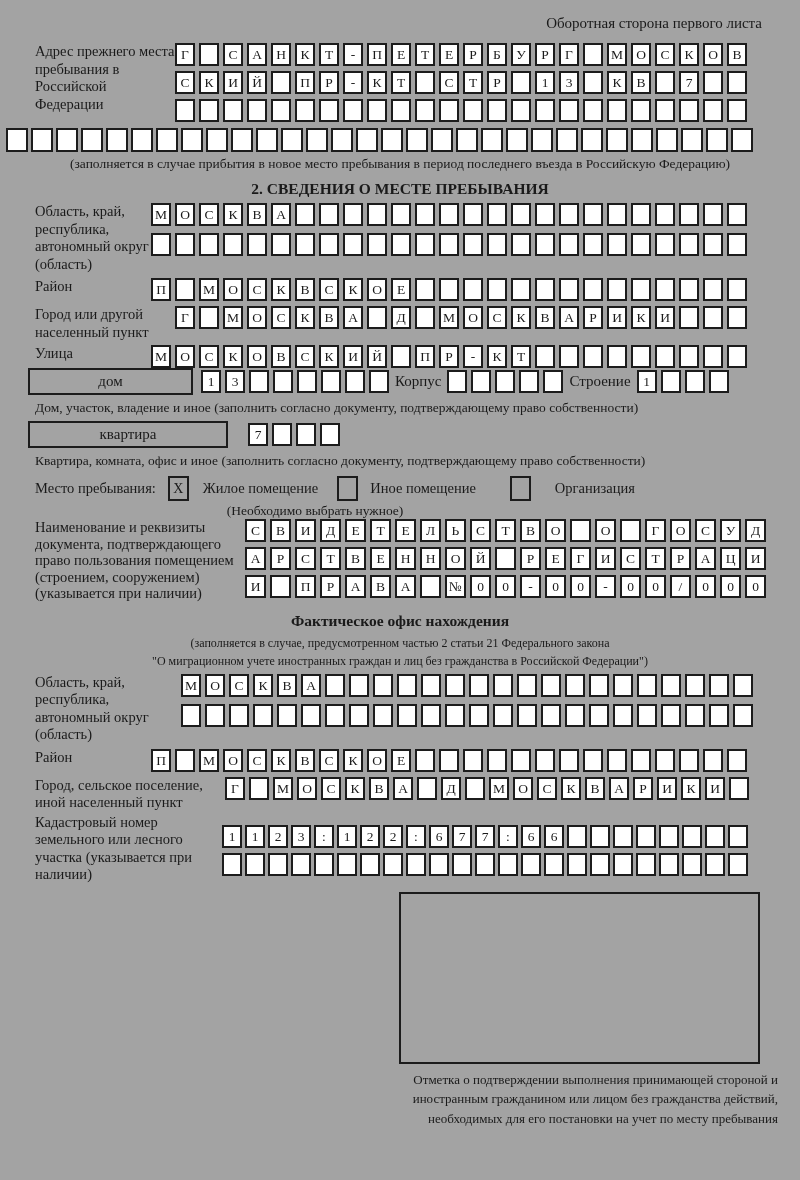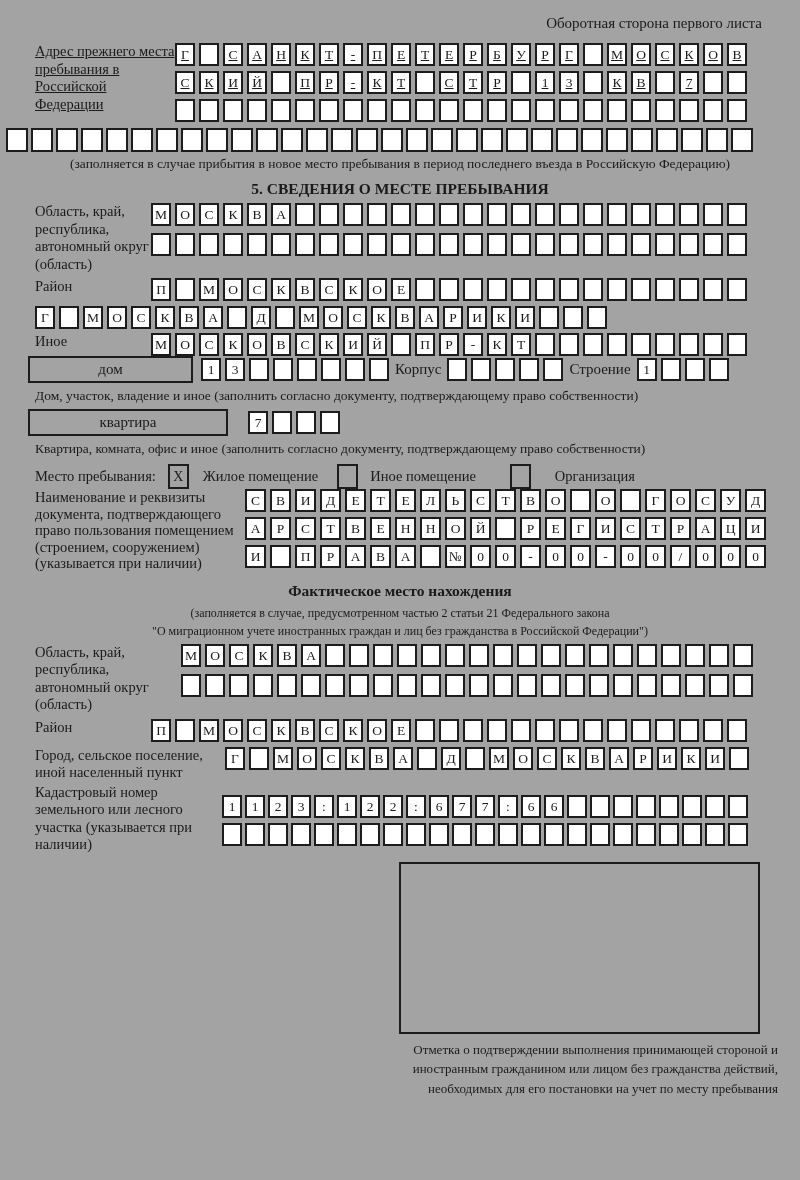--- a/index.html
+++ b/index.html
@@ -55,21 +55,21 @@
   .doc-col{gap:5px;}
   .cad-col{gap:5px; margin-top:11px;}
 </style>
 </head>
 <body>
 
 <div class="page">
 
   <div class="header-note">Оборотная сторона первого листа</div>
 
-  <div class="form-row" style="margin-top:11px;text-decoration:underline;">
+  <div class="form-row" style="margin-top:11px;">
     <div class="label w140">Адрес прежнего места пребывания в Российской Федерации</div>
     <div class="rows">
       <div class="cells">
           <span class="cell">Г</span>
           <span class="cell"></span>
           <span class="cell">С</span>
           <span class="cell">А</span>
           <span class="cell">Н</span>
           <span class="cell">К</span>
           <span class="cell">Т</span>
@@ -172,21 +172,21 @@
       <span class="cell"></span>
       <span class="cell"></span>
       <span class="cell"></span>
       <span class="cell"></span>
       <span class="cell"></span>
       <span class="cell"></span>
       <span class="cell"></span>
     </div>
   <div class="note">(заполняется в случае прибытия в новое место пребывания в период последнего въезда в Российскую Федерацию)</div>
 
-  <div class="sec-title">5. СВЕДЕНИЯ О МЕСТЕ ПРЕБЫВАНИЯ</div>
+  <div class="sec-title">2. СВЕДЕНИЯ О МЕСТЕ ПРЕБЫВАНИЯ</div>
 
   <div class="form-row mt5">
     <div class="label w116">Область, край, республика, автономный округ (область)</div>
     <div class="cells-col">
       <div class="cells">
           <span class="cell">М</span>
           <span class="cell">О</span>
           <span class="cell">С</span>
           <span class="cell">К</span>
           <span class="cell">В</span>
@@ -266,20 +266,21 @@
         <span class="cell"></span>
         <span class="cell"></span>
         <span class="cell"></span>
         <span class="cell"></span>
         <span class="cell"></span>
         <span class="cell"></span>
       </div>
   </div>
 
   <div class="form-row mt5">
+    <div class="label w140">Город или другой населенный пункт</div>
     <div class="cells">
         <span class="cell">Г</span>
         <span class="cell"></span>
         <span class="cell">М</span>
         <span class="cell">О</span>
         <span class="cell">С</span>
         <span class="cell">К</span>
         <span class="cell">В</span>
         <span class="cell">А</span>
         <span class="cell"></span>
@@ -295,21 +296,21 @@
         <span class="cell">И</span>
         <span class="cell">К</span>
         <span class="cell">И</span>
         <span class="cell"></span>
         <span class="cell"></span>
         <span class="cell"></span>
       </div>
   </div>
 
   <div class="form-row mt4">
-    <div class="label w116">Иное</div>
+    <div class="label w116">Улица</div>
     <div class="cells">
         <span class="cell">М</span>
         <span class="cell">О</span>
         <span class="cell">С</span>
         <span class="cell">К</span>
         <span class="cell">О</span>
         <span class="cell">В</span>
         <span class="cell">С</span>
         <span class="cell">К</span>
         <span class="cell">И</span>
@@ -375,20 +376,21 @@
 
   <div class="stay-row">
     <span style="margin-right:12px;">Место пребывания:</span>
     <span class="chk" style="margin-right:14px;">X</span>
     <span style="margin-right:19px;">Жилое помещение</span>
     <span class="chk" style="margin-right:12px;"></span>
     <span style="margin-right:34px;">Иное помещение</span>
     <span class="chk" style="margin-right:24px;"></span>
     <span>Организация</span>
   </div>
+  <div class="stay-note">(Необходимо выбрать нужное)</div>
 
   <div class="form-row mt6">
     <div class="label w210" style="line-height:16.5px;">Наименование и реквизиты документа, подтверждающего право пользования помещением (строением, сооружением) (указывается при наличии)</div>
     <div class="cells-col doc-col">
       <div class="cells doc">
           <span class="cell">С</span>
           <span class="cell">В</span>
           <span class="cell">И</span>
           <span class="cell">Д</span>
           <span class="cell">Е</span>
@@ -451,21 +453,21 @@
           <span class="cell">0</span>
           <span class="cell">0</span>
           <span class="cell">/</span>
           <span class="cell">0</span>
           <span class="cell">0</span>
           <span class="cell">0</span>
         </div>
     </div>
   </div>
 
-  <div class="sec-title" style="margin-top:10px;">Фактическое место нахождения</div>
+  <div class="sec-title" style="margin-top:10px;">Фактическое офис нахождения</div>
   <div class="center-note" style="margin-top:6px;">(заполняется в случае, предусмотренном частью 2 статьи 21 Федерального закона</div>
   <div class="center-note">"О миграционном учете иностранных граждан и лиц без гражданства в Российской Федерации")</div>
 
   <div class="form-row mt5">
     <div class="label w146">Область, край, республика, автономный округ (область)</div>
     <div class="cells-col">
       <div class="cells">
           <span class="cell">М</span>
           <span class="cell">О</span>
           <span class="cell">С</span>

